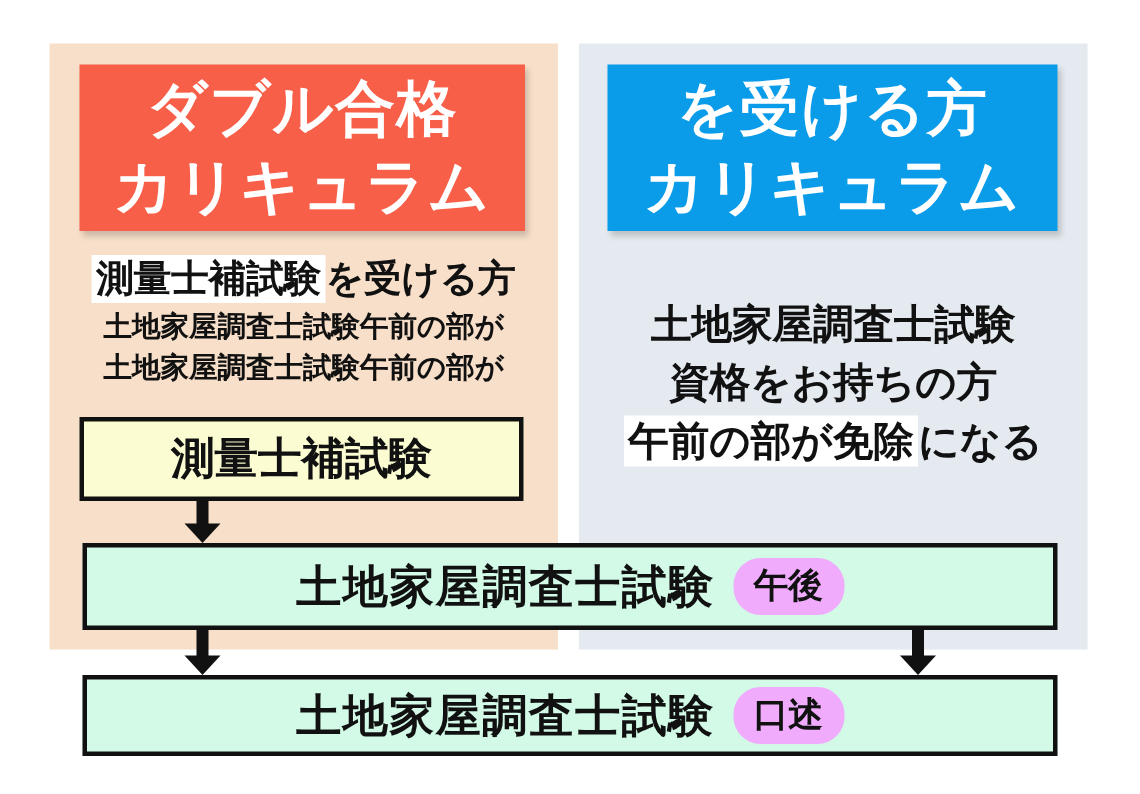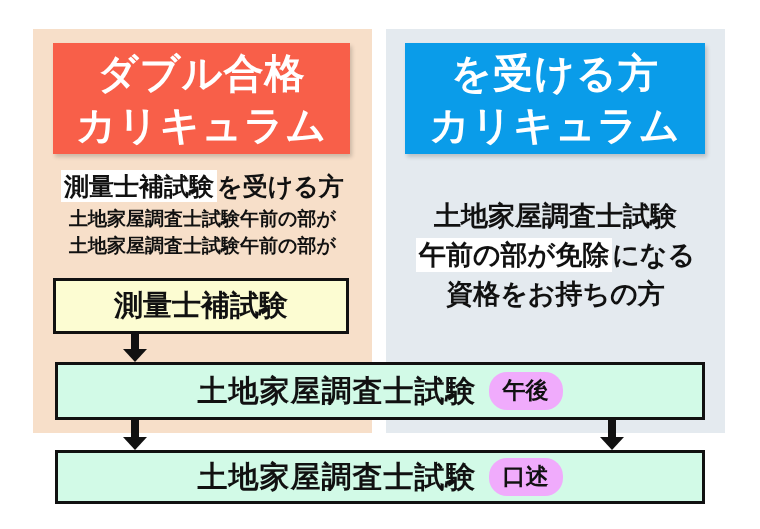--- a/index.html
+++ b/index.html
@@ -141,22 +141,22 @@
     </div>
   </div>
 
   <div class="panel panel-right">
     <div class="header header-blue">
       <div>を受ける方</div>
       <div>カリキュラム</div>
     </div>
     <div class="audience-right">
       <div>土地家屋調査士試験</div>
+      <div>資格をお持ちの方</div>
       <div><span class="hl">午前の部が免除</span><span>になる</span></div>
-      <div>資格をお持ちの方</div>
     </div>
   </div>
 
   <div class="arrow arrow-1">
     <div class="stem"></div>
     <div class="head"></div>
   </div>
 
   <div class="exam-box exam-box-1">
     <span class="exam-label">土地家屋調査士試験</span>

